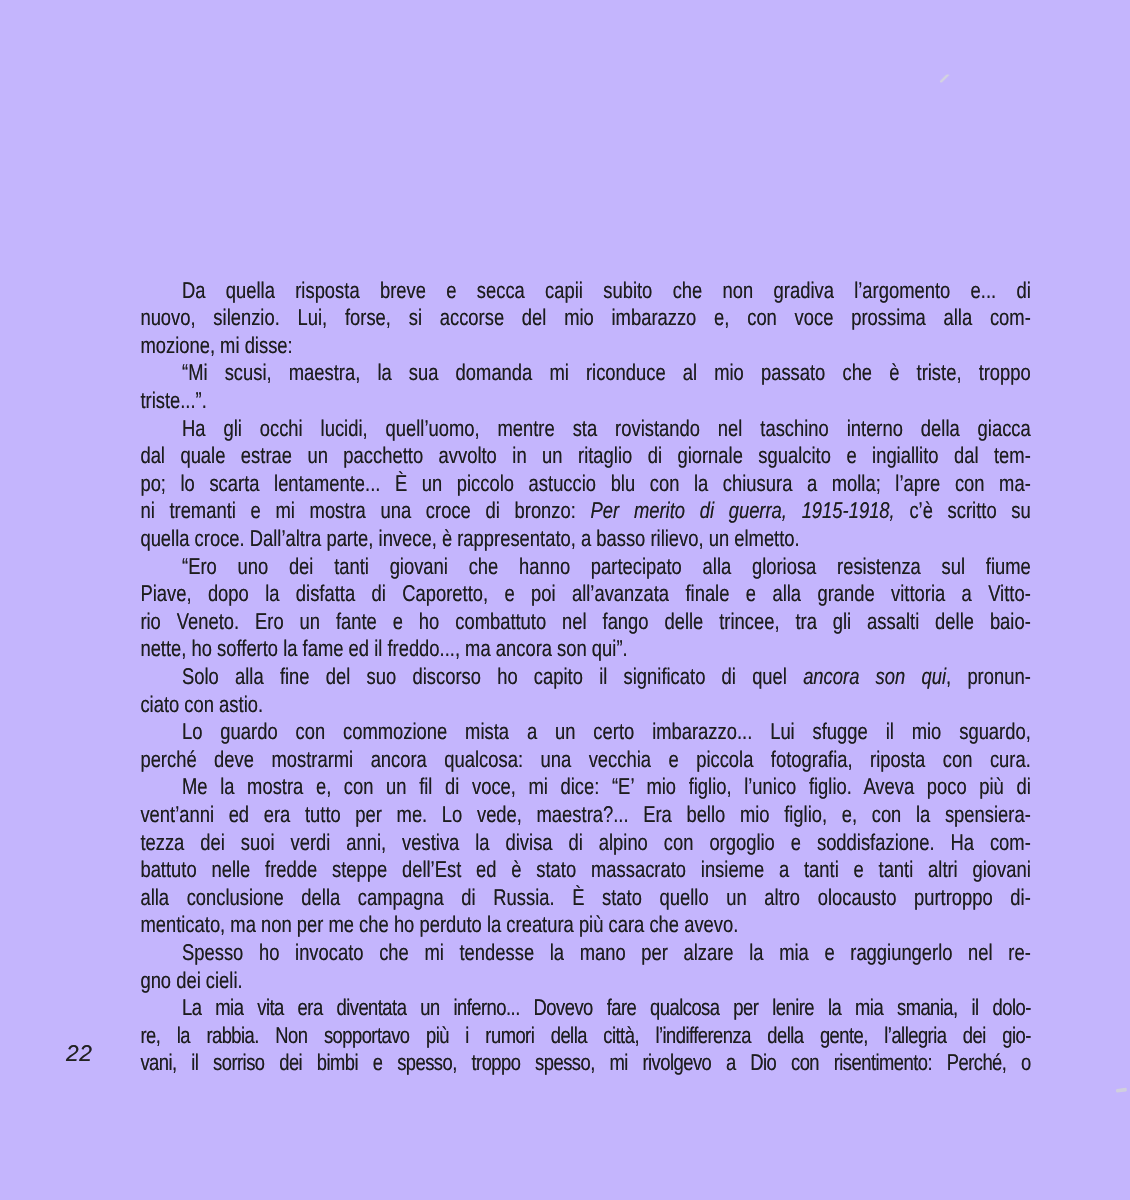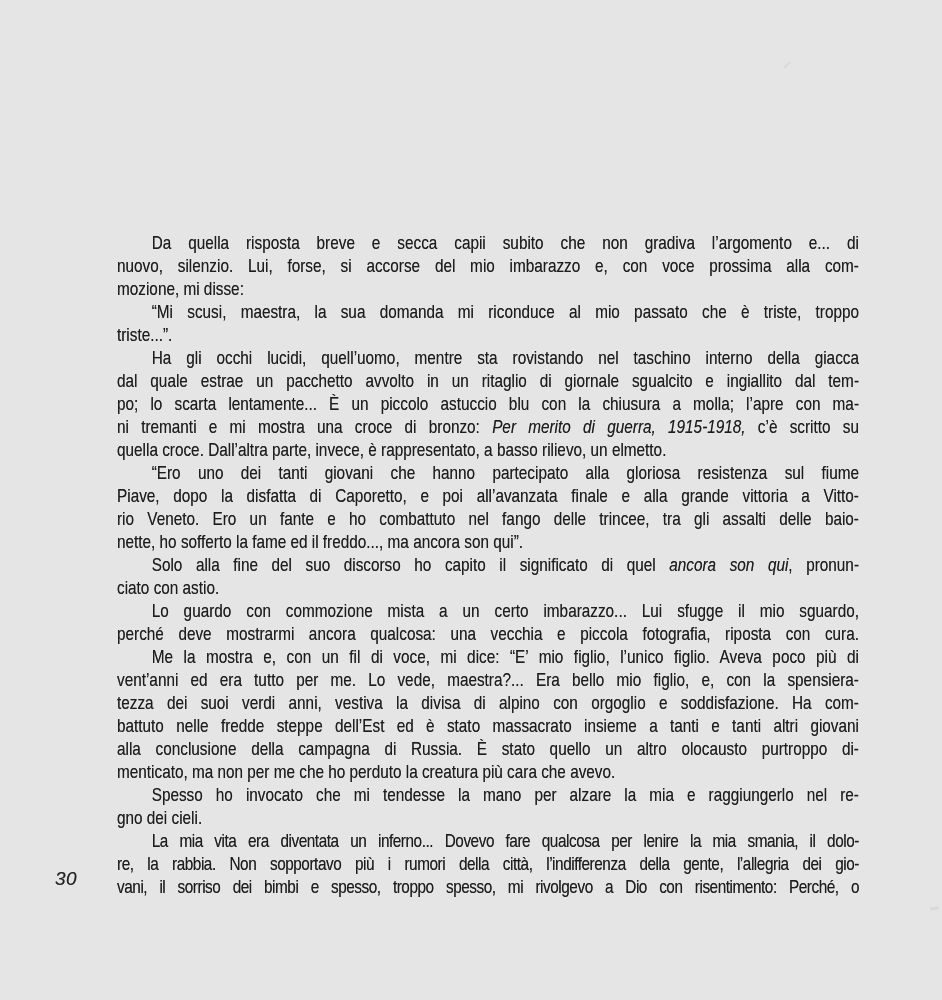--- a/index.html
+++ b/index.html
@@ -3,21 +3,21 @@
 <meta charset="utf-8">
 <style>
   html,body{margin:0;padding:0;}
   body{
     width:942px;height:1000px;
     background:#fdfdfd;
     font-family:"Liberation Sans","DejaVu Sans",sans-serif;
     position:relative;overflow:hidden;
   }
   .book-page{
-    position:absolute;inset:0;background:#e5e5e5;
+    position:absolute;inset:0;background:#c4b5fd;
   }
   .text-block{
     position:absolute;left:117px;top:231px;width:920px;
     transform:scaleX(0.8065);transform-origin:0 0;
     color:#1d1d1d;font-size:19px;line-height:23px;
     text-shadow:0 0 0.5px rgba(20,20,20,0.55);
   }
   .paragraph{margin:0;padding:0;}
   .paragraph.tight{letter-spacing:-0.55px;}
   .line{
@@ -97,17 +97,17 @@
         <div class="line indent">Spesso ho invocato che mi tendesse la mano per alzare la mia e raggiungerlo nel re-</div>
         <div class="line para-end">gno dei cieli.</div>
       </div>
       <div class="paragraph tight">
         <div class="line indent">La mia vita era diventata un inferno... Dovevo fare qualcosa per lenire la mia smania, il dolo-</div>
         <div class="line">re, la rabbia. Non sopportavo più i rumori della città, l’indifferenza della gente, l’allegria dei gio-</div>
         <div class="line">vani, il sorriso dei bimbi e spesso, troppo spesso, mi rivolgevo a Dio con risentimento: Perché, o</div>
       </div>
     </div>
 
-  <div class="page-number">30</div>
+  <div class="page-number">22</div>
 
   <div class="speck-bottom"></div>
 
 </div>
 
 </body></html>

